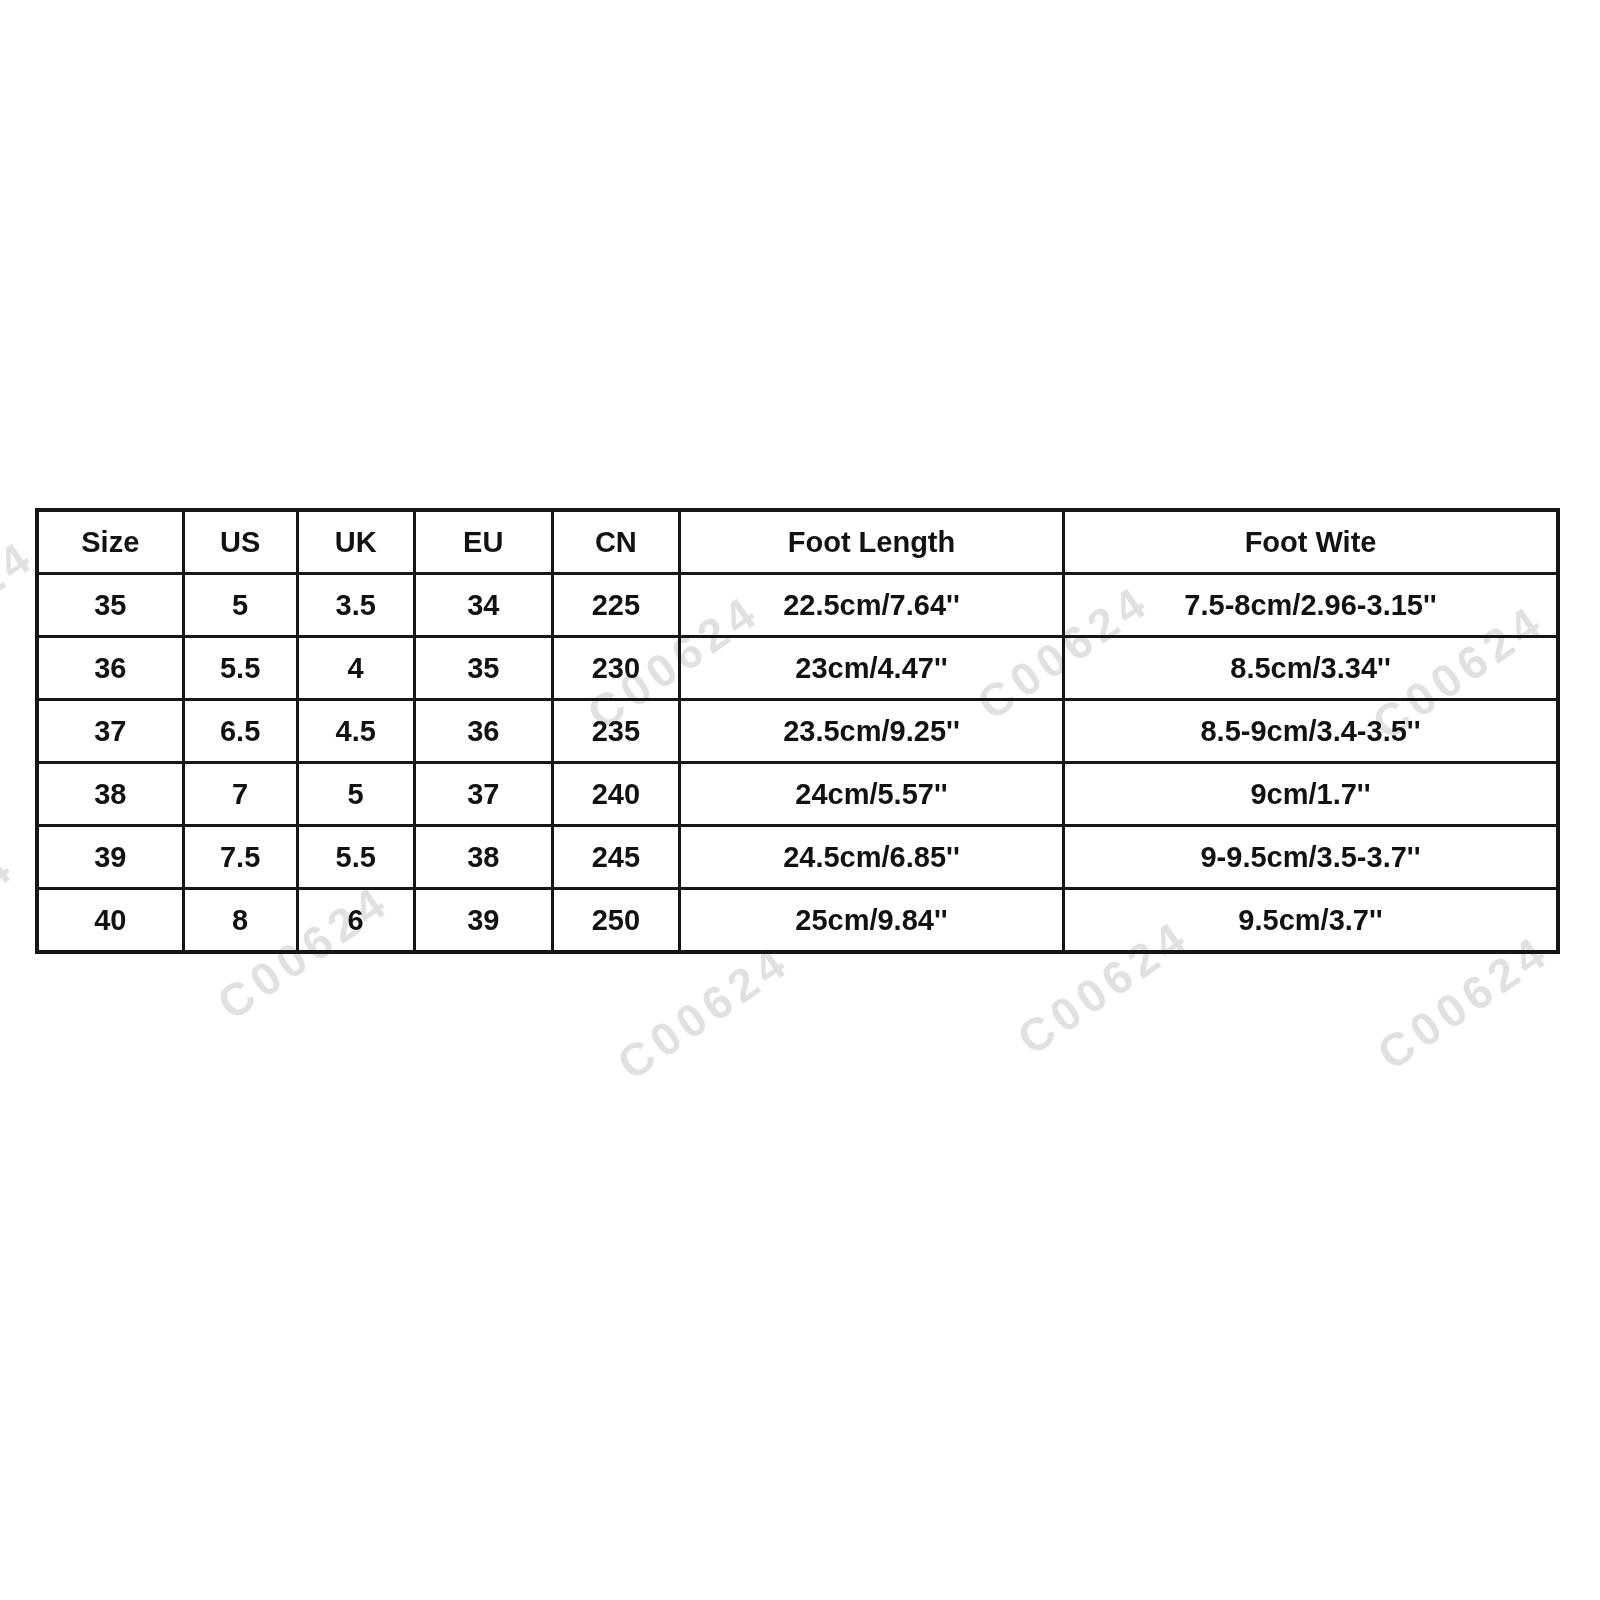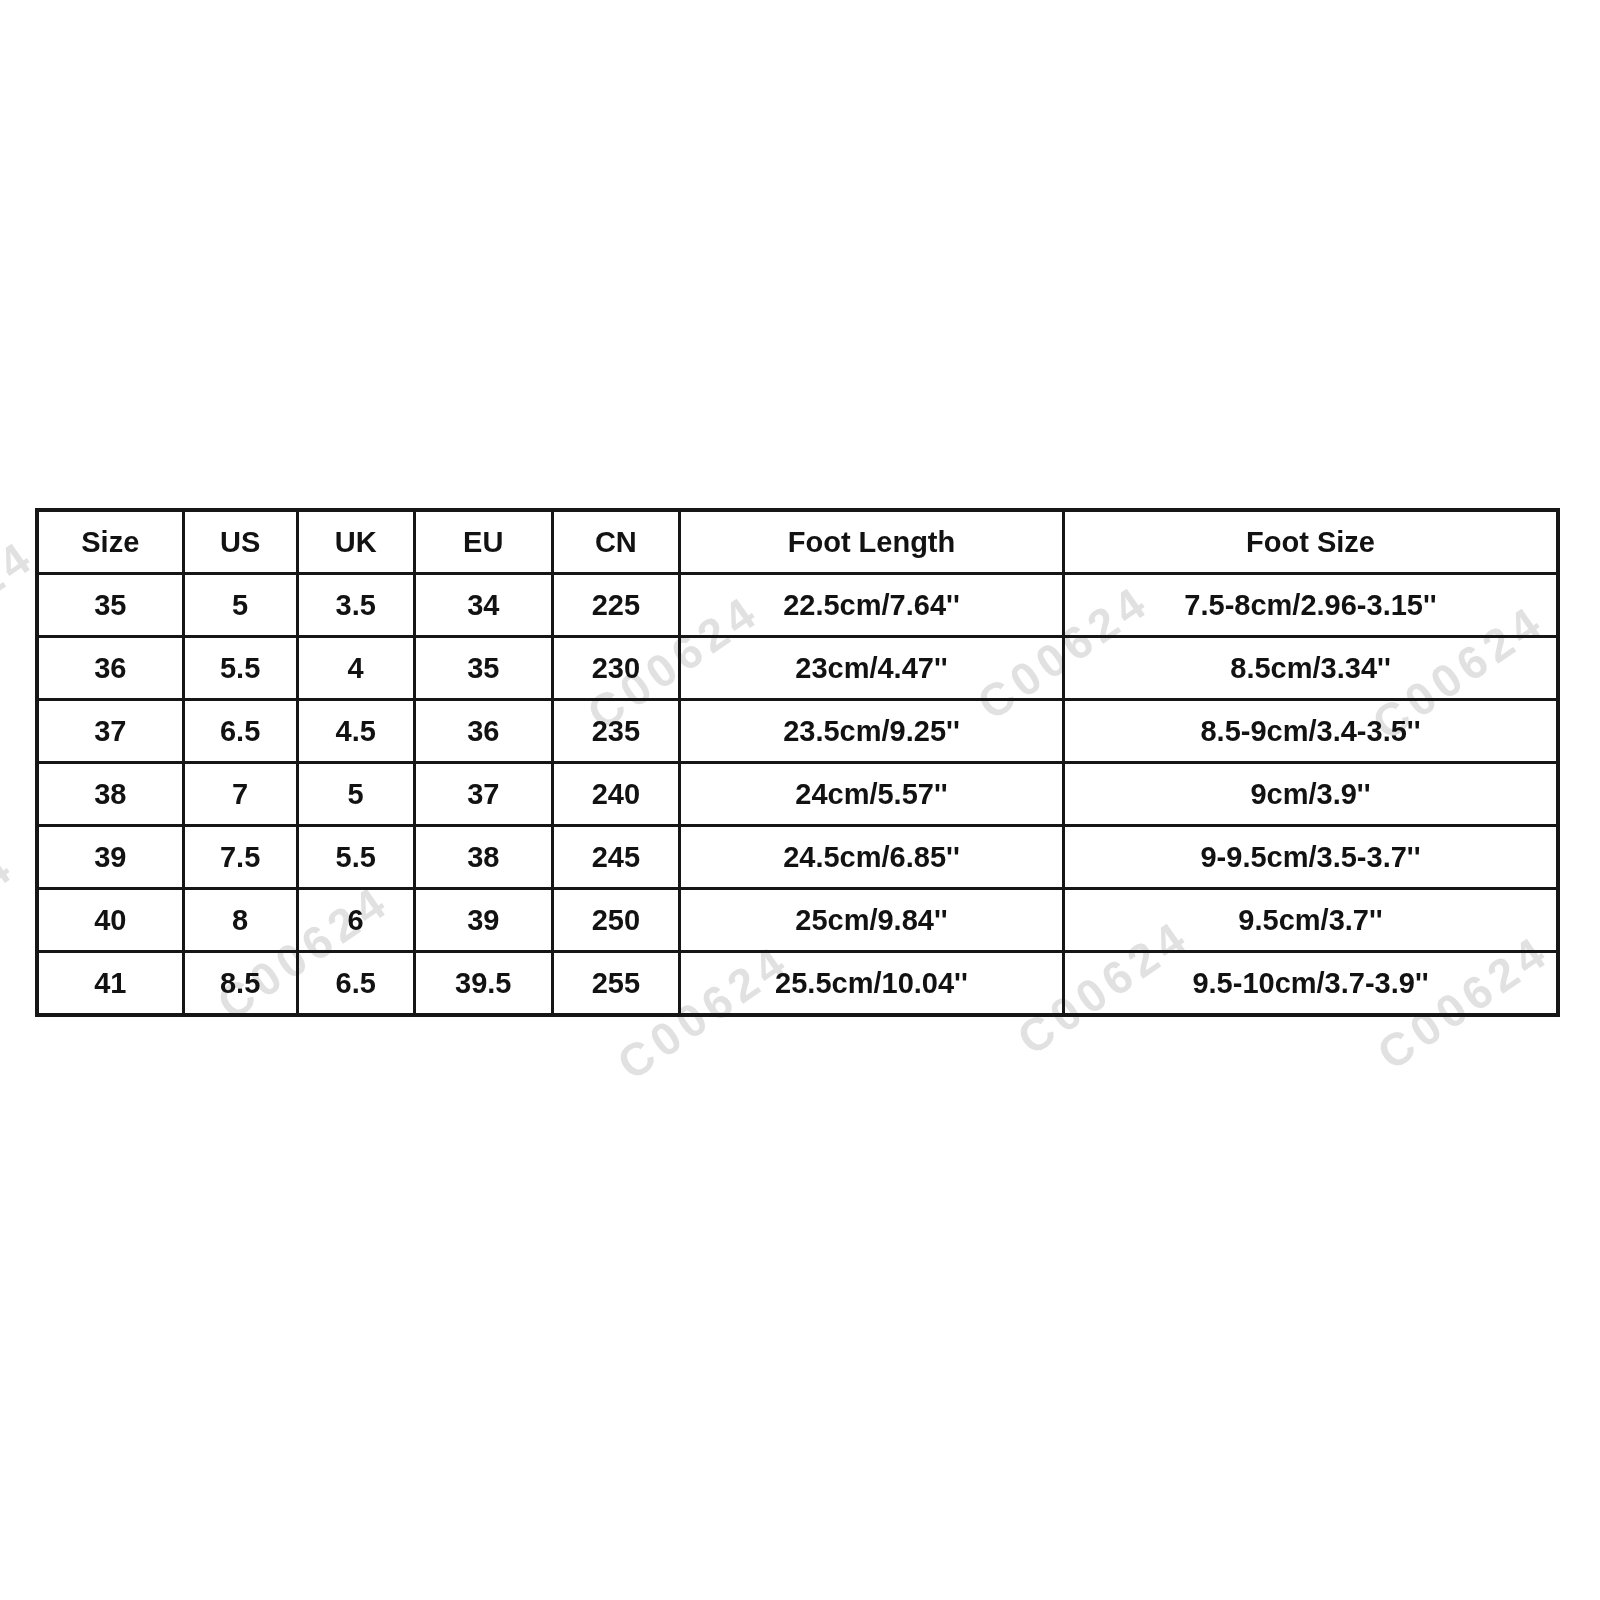--- a/index.html
+++ b/index.html
@@ -85,21 +85,21 @@
       <col style="width:494px">
     </colgroup>
     <thead>
       <tr>
           <th>Size</th>
           <th>US</th>
           <th>UK</th>
           <th>EU</th>
           <th>CN</th>
           <th>Foot Length</th>
-          <th>Foot Size</th>
+          <th>Foot Wite</th>
         </tr>
     </thead>
     <tbody>
         <tr>
           <td>35</td>
           <td>5</td>
           <td>3.5</td>
           <td>34</td>
           <td>225</td>
           <td>22.5cm/7.64''</td>
@@ -123,45 +123,36 @@
           <td>23.5cm/9.25''</td>
           <td>8.5-9cm/3.4-3.5''</td>
         </tr>
         <tr>
           <td>38</td>
           <td>7</td>
           <td>5</td>
           <td>37</td>
           <td>240</td>
           <td>24cm/5.57''</td>
-          <td>9cm/3.9''</td>
+          <td>9cm/1.7''</td>
         </tr>
         <tr>
           <td>39</td>
           <td>7.5</td>
           <td>5.5</td>
           <td>38</td>
           <td>245</td>
           <td>24.5cm/6.85''</td>
           <td>9-9.5cm/3.5-3.7''</td>
         </tr>
         <tr>
           <td>40</td>
           <td>8</td>
           <td>6</td>
           <td>39</td>
           <td>250</td>
           <td>25cm/9.84''</td>
           <td>9.5cm/3.7''</td>
         </tr>
-        <tr>
-          <td>41</td>
-          <td>8.5</td>
-          <td>6.5</td>
-          <td>39.5</td>
-          <td>255</td>
-          <td>25.5cm/10.04''</td>
-          <td>9.5-10cm/3.7-3.9''</td>
-        </tr>
       </tbody>
   </table>
 
 </div>
 
 </body></html>

